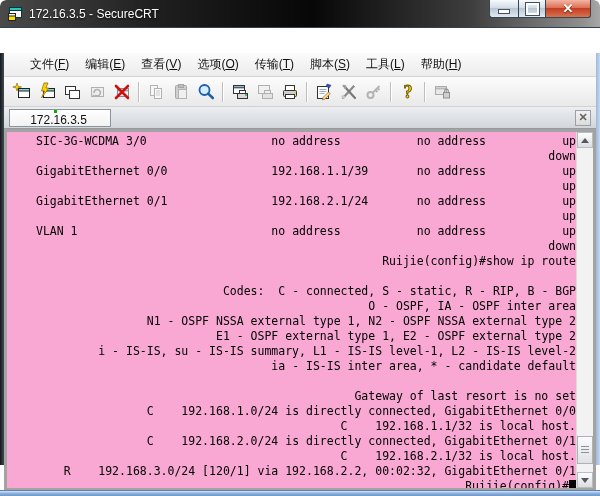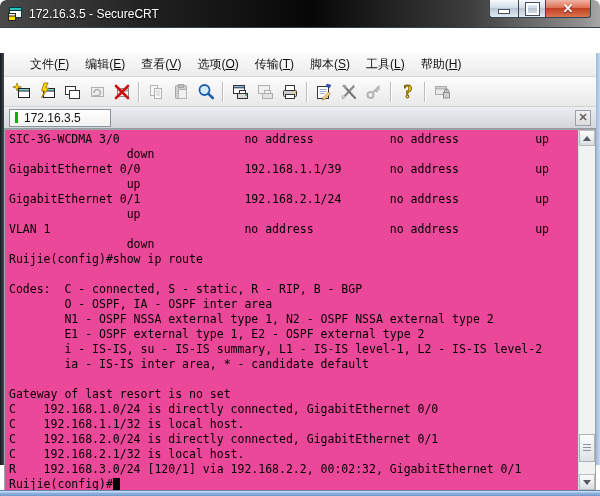--- a/index.html
+++ b/index.html
@@ -38,27 +38,27 @@
   
   .toolbar{height:30px;flex:0 0 30px;background:linear-gradient(#fcfcfc,#e9e9e9);border-bottom:1px solid #d2d2d2;
     display:flex;align-items:center;padding-left:5px;box-sizing:border-box;}
   .tbtn{width:25px;height:25px;display:flex;align-items:center;justify-content:center;}
   .tsep{width:1px;height:20px;background:#bdbdbd;box-shadow:1px 0 0 #ffffff;margin:0 4px;}
 
   
   .tabbar{height:22px;flex:0 0 22px;background:linear-gradient(#eceef1,#d2d6db);border-bottom:1px solid #969ba3;
     display:flex;align-items:center;padding:0 5px;box-sizing:border-box;}
   .tab{height:18px;min-width:102px;background:linear-gradient(#ffffff,#f2f2f2);border:1px solid #8d939b;
-    display:flex;align-items:center;padding:0 8px 0 5px;font-size:12px;color:#111;box-sizing:border-box;}
+    display:flex;align-items:center;padding:0 8px 0 5px;font-size:12px;color:#111;box-sizing:border-box;flex-direction:column;}
   .tab-indicator{width:3px;height:11px;background:#00b400;margin-right:6px;flex:0 0 3px;}
   .tab-close{margin-left:auto;width:16px;height:16px;background:linear-gradient(#f2f2f2,#dcdcdc);border:1px solid #9aa0a8;
     color:#666;display:flex;align-items:center;justify-content:center;font-size:11px;line-height:1;box-sizing:border-box;font-weight:bold;}
 
   
-  .terminal-wrap{height:362px;flex:0 0 362px;display:flex;border:1px solid #a3a3a3;box-sizing:border-box;background:#ec4899;min-width:0;}
+  .terminal-wrap{height:362px;flex:0 0 362px;display:flex;border:3px solid #a3a3a3;box-sizing:border-box;background:#f9a8d4;min-width:0;text-align:right;}
   .terminal-screen{flex:1;min-width:0;overflow:hidden;padding:2px 0 0 4px;
     font-family:"DejaVu Sans Mono","Liberation Mono",monospace;font-size:11.5px;line-height:15px;color:#000;}
   .tline{white-space:pre;height:15px;}
   .cursor{display:inline-block;width:7px;height:12px;background:#000;vertical-align:-2px;}
 
   
   .vscroll{width:17px;flex:0 0 17px;background:#f2f2f2;border-left:1px solid #dcdcdc;position:relative;box-sizing:border-box;}
   .sbtn{position:absolute;left:0;width:16px;height:16px;box-sizing:border-box;border:1px solid #b9bdc2;
     background:linear-gradient(#fdfdfd,#dadde0);display:flex;align-items:center;justify-content:center;}
   .sbtn.up{top:0;}

